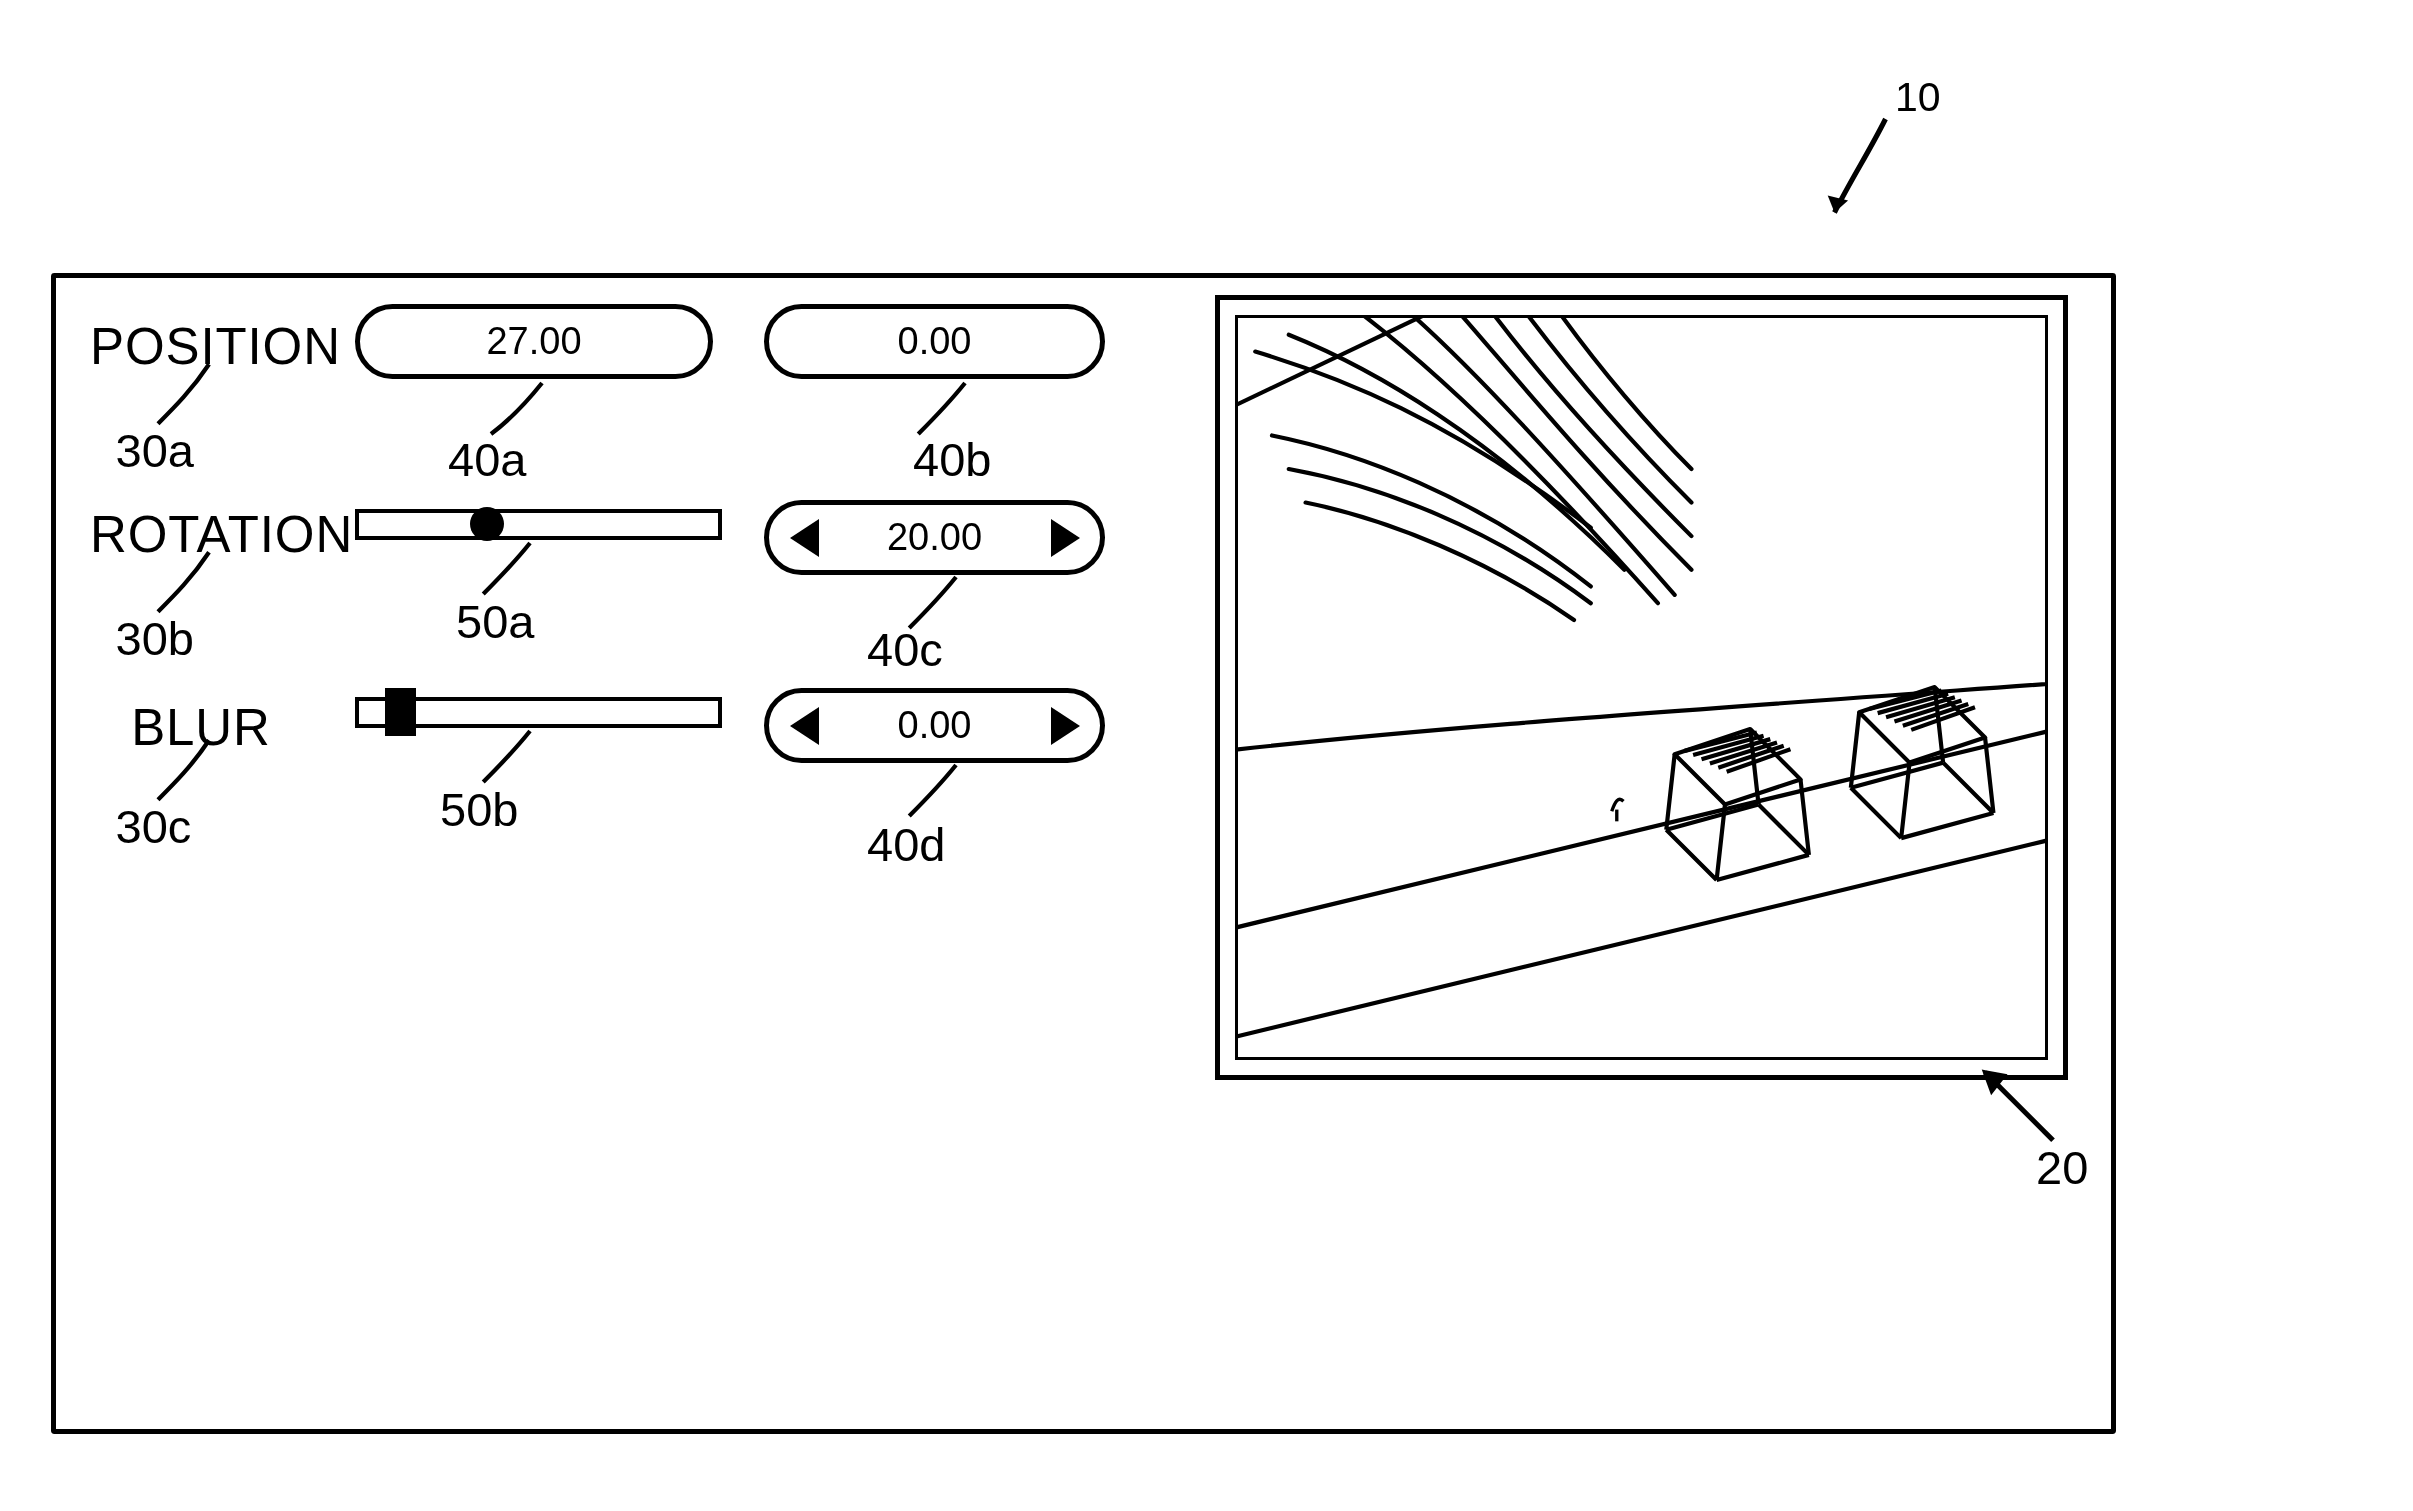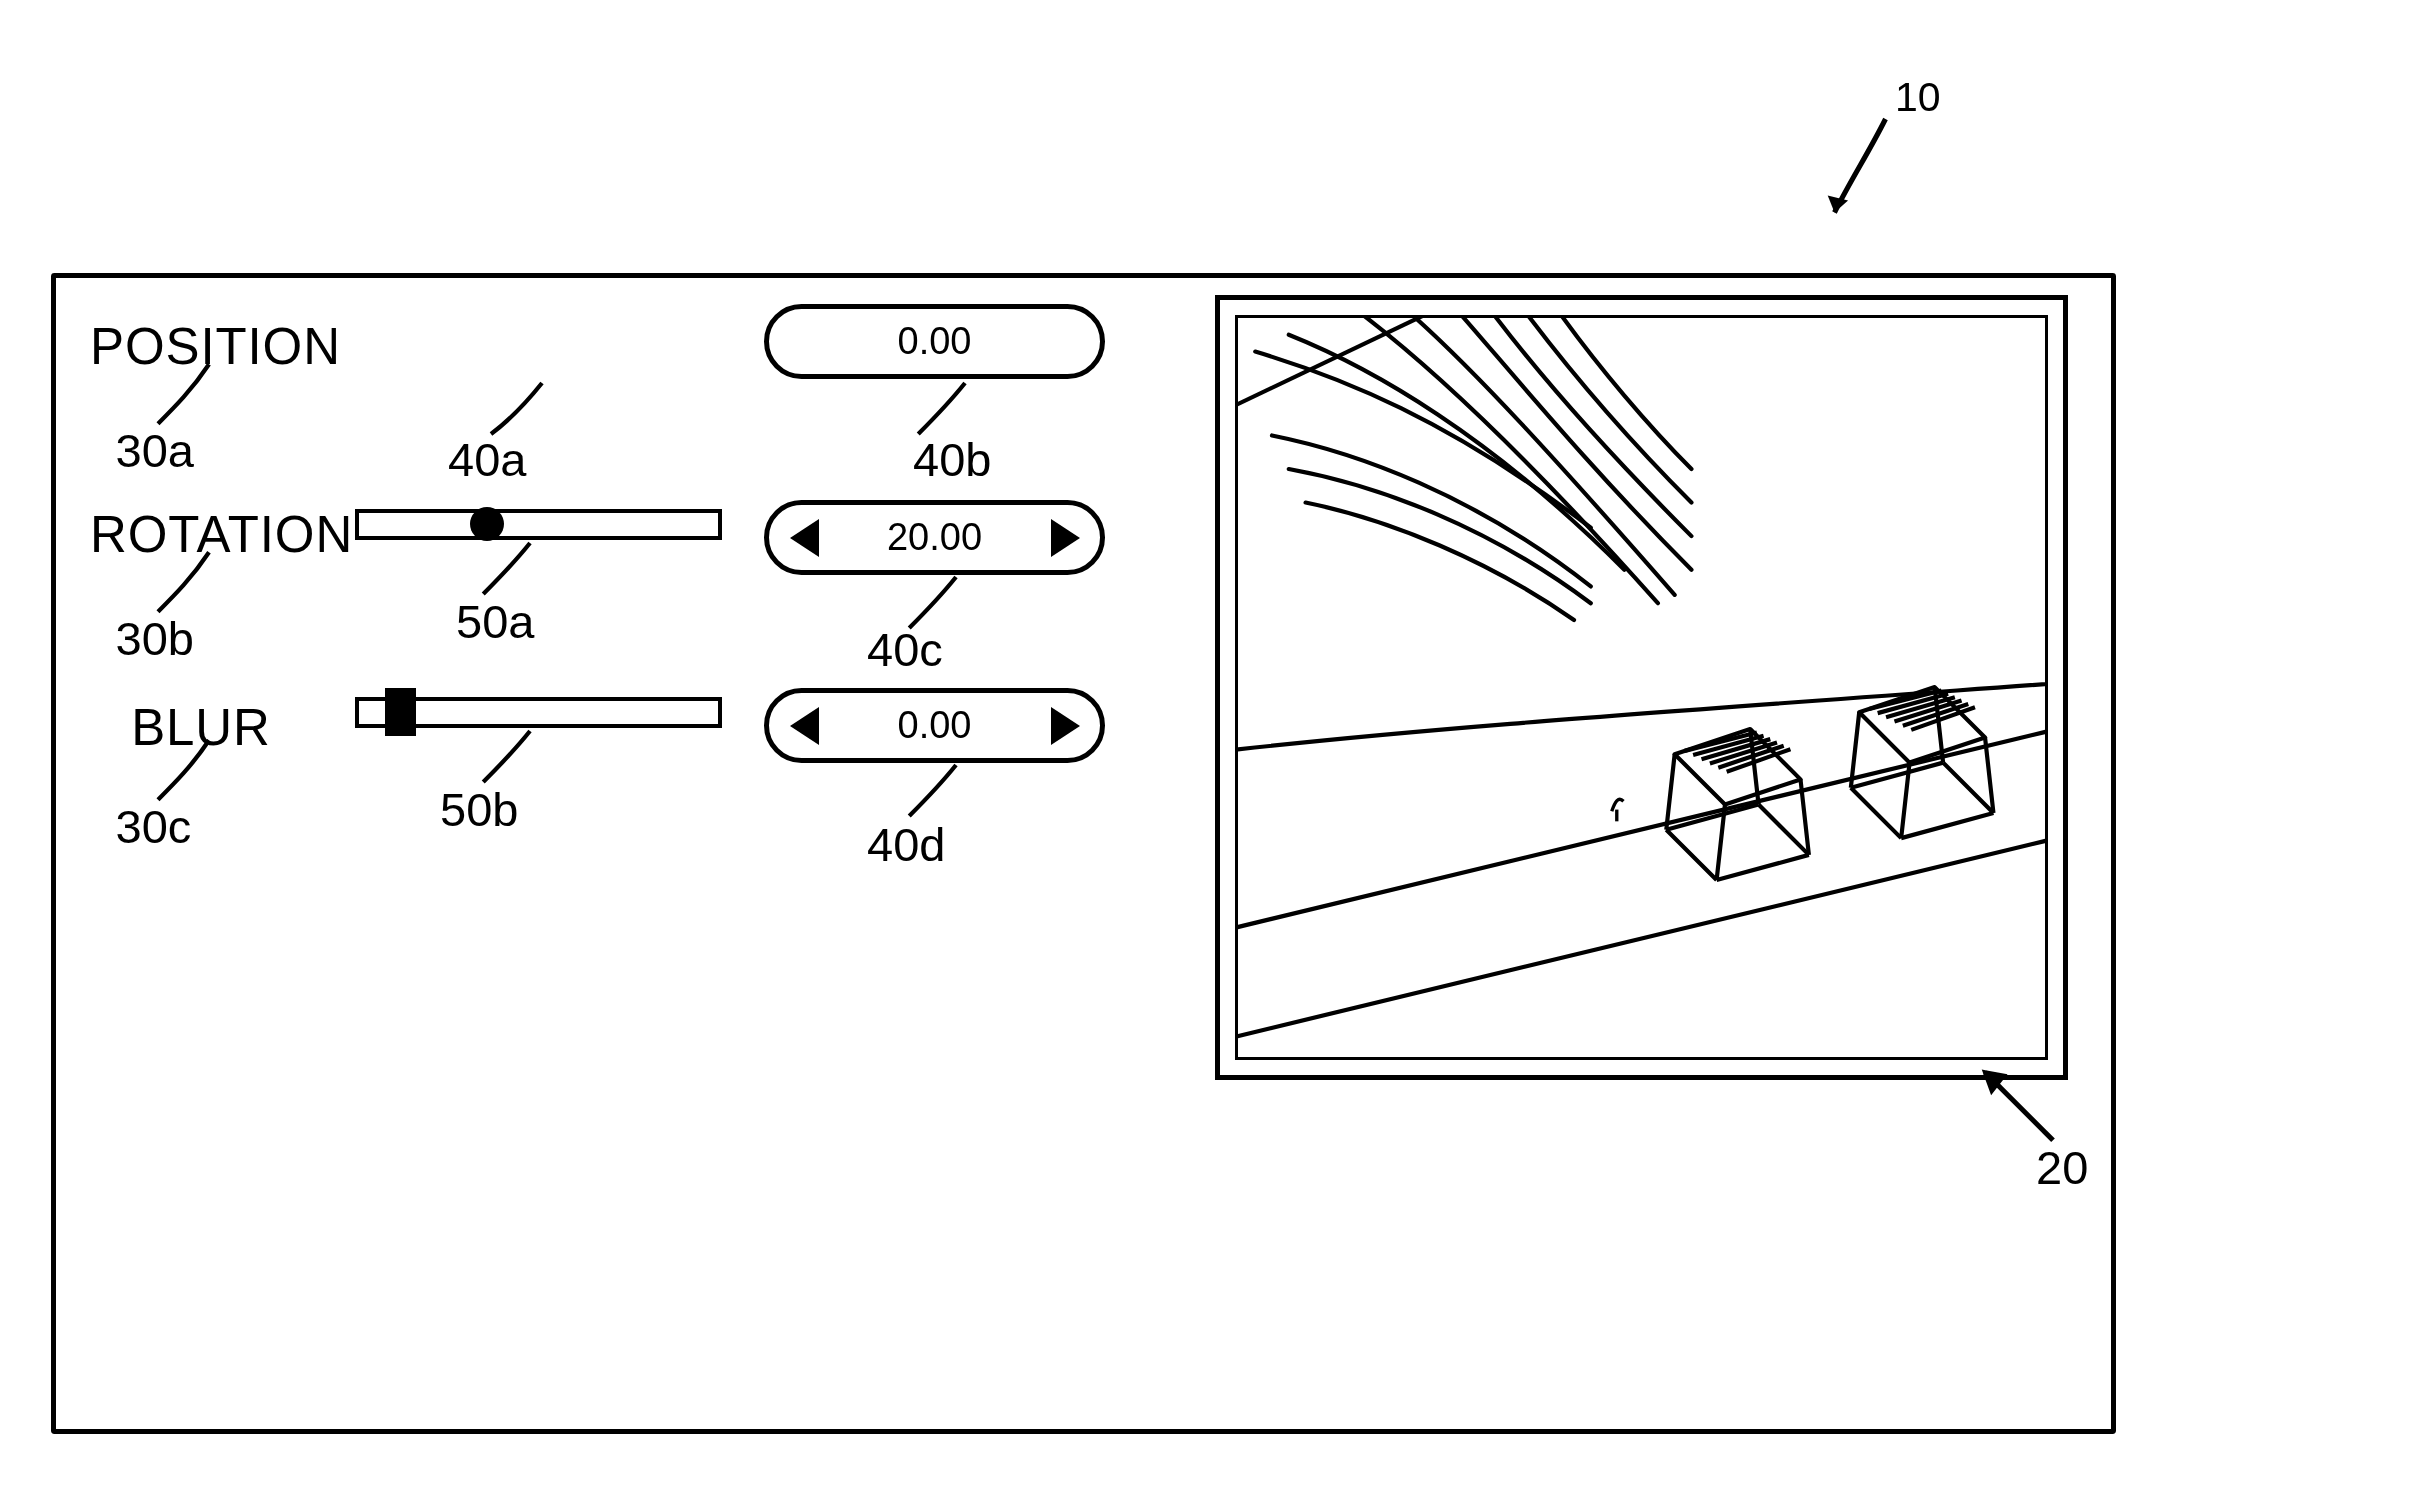--- a/index.html
+++ b/index.html
@@ -147,20 +147,23 @@
   <polygon points="10,110 2,90 26,96" fill="#000"></polygon>
 </svg>
 
 <div class="figure">
 
   <div class="controls">
 
     <div class="row row-position">
       <div class="row-label">POSITION</div>
 
+      <div class="pill pill-input" style="left:265px; top:0;">
+        <span>27.00</span>
+      </div>
       <div class="pill pill-input" style="left:674px; top:0; width:341px;">
         <span>0.00</span>
       </div>
 
       <svg class="leader" style="left:68px; top:60px; width:68px; height:60px;" viewBox="0 0 80 70" width="68" height="60">
           <path d="M60 0 C 40 30 20 50 0 70"></path>
         </svg>
       <div class="callout" style="left:25.6px; top:119px;">30a</div>
 
       <svg class="leader" style="left:401px; top:79px; width:68px; height:51px;" viewBox="0 0 80 60" width="68" height="51">

